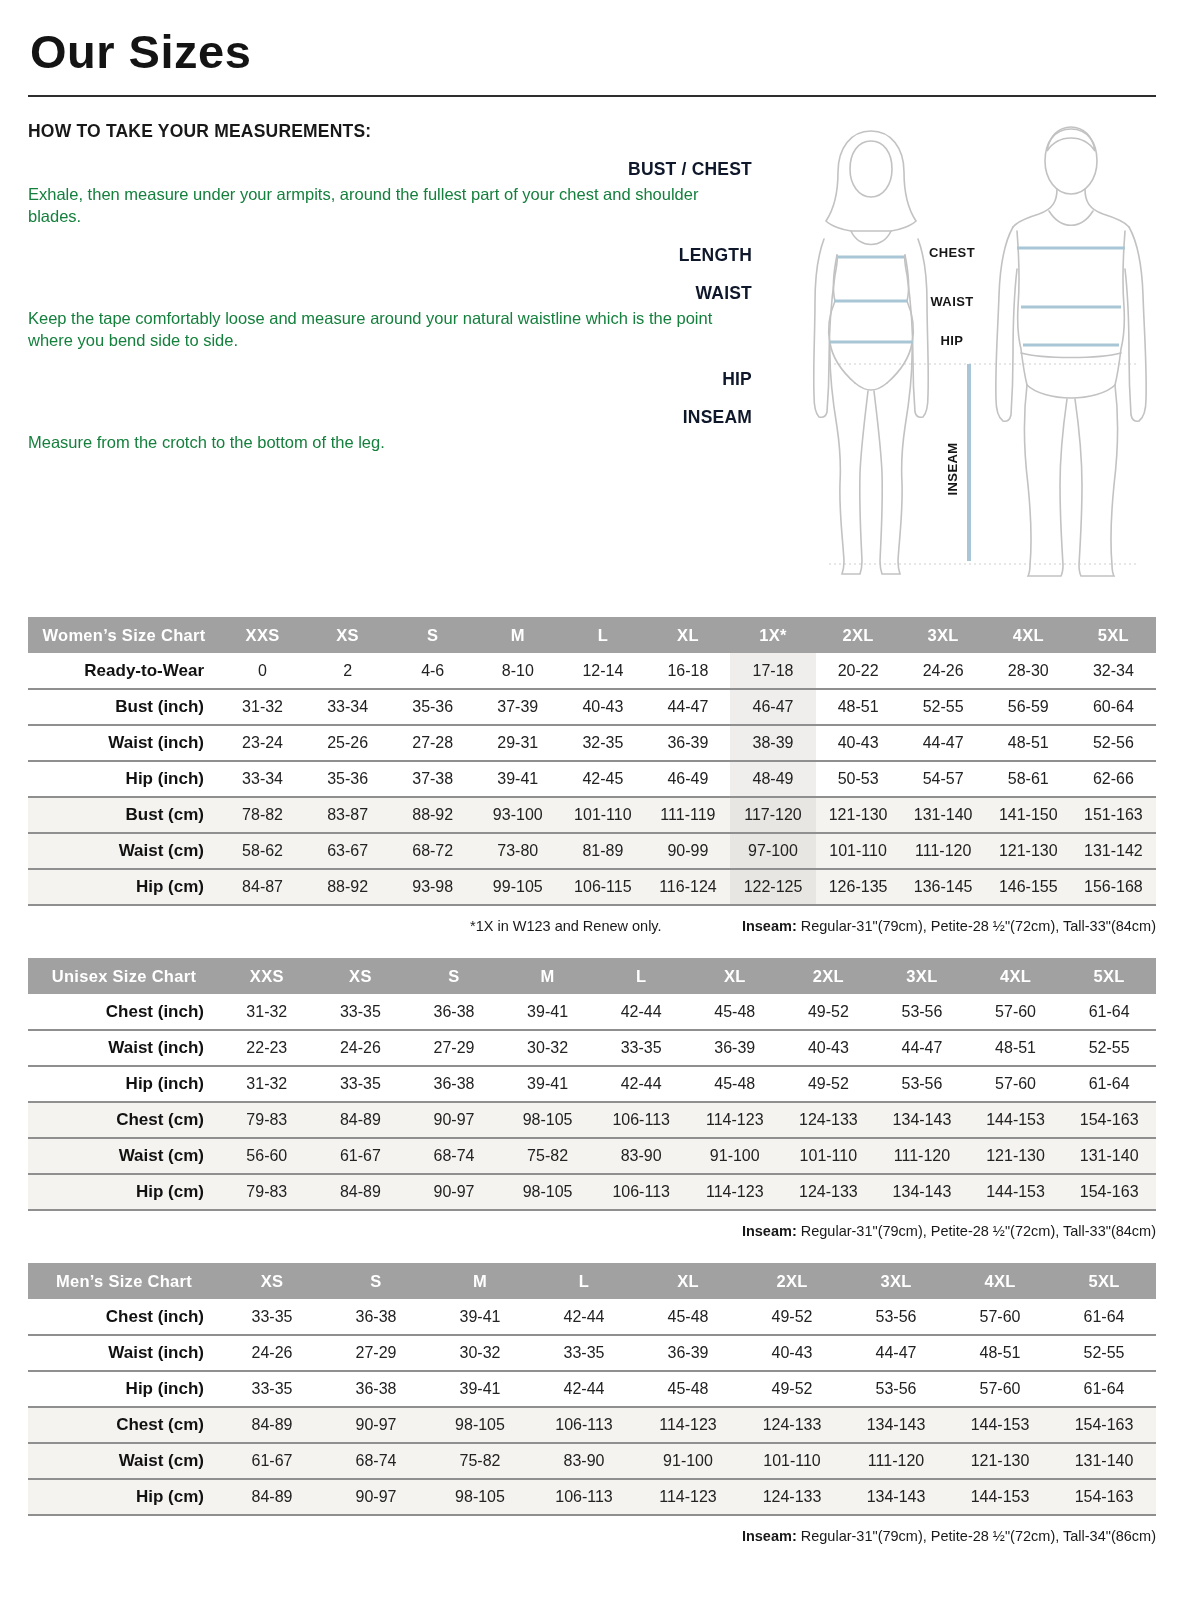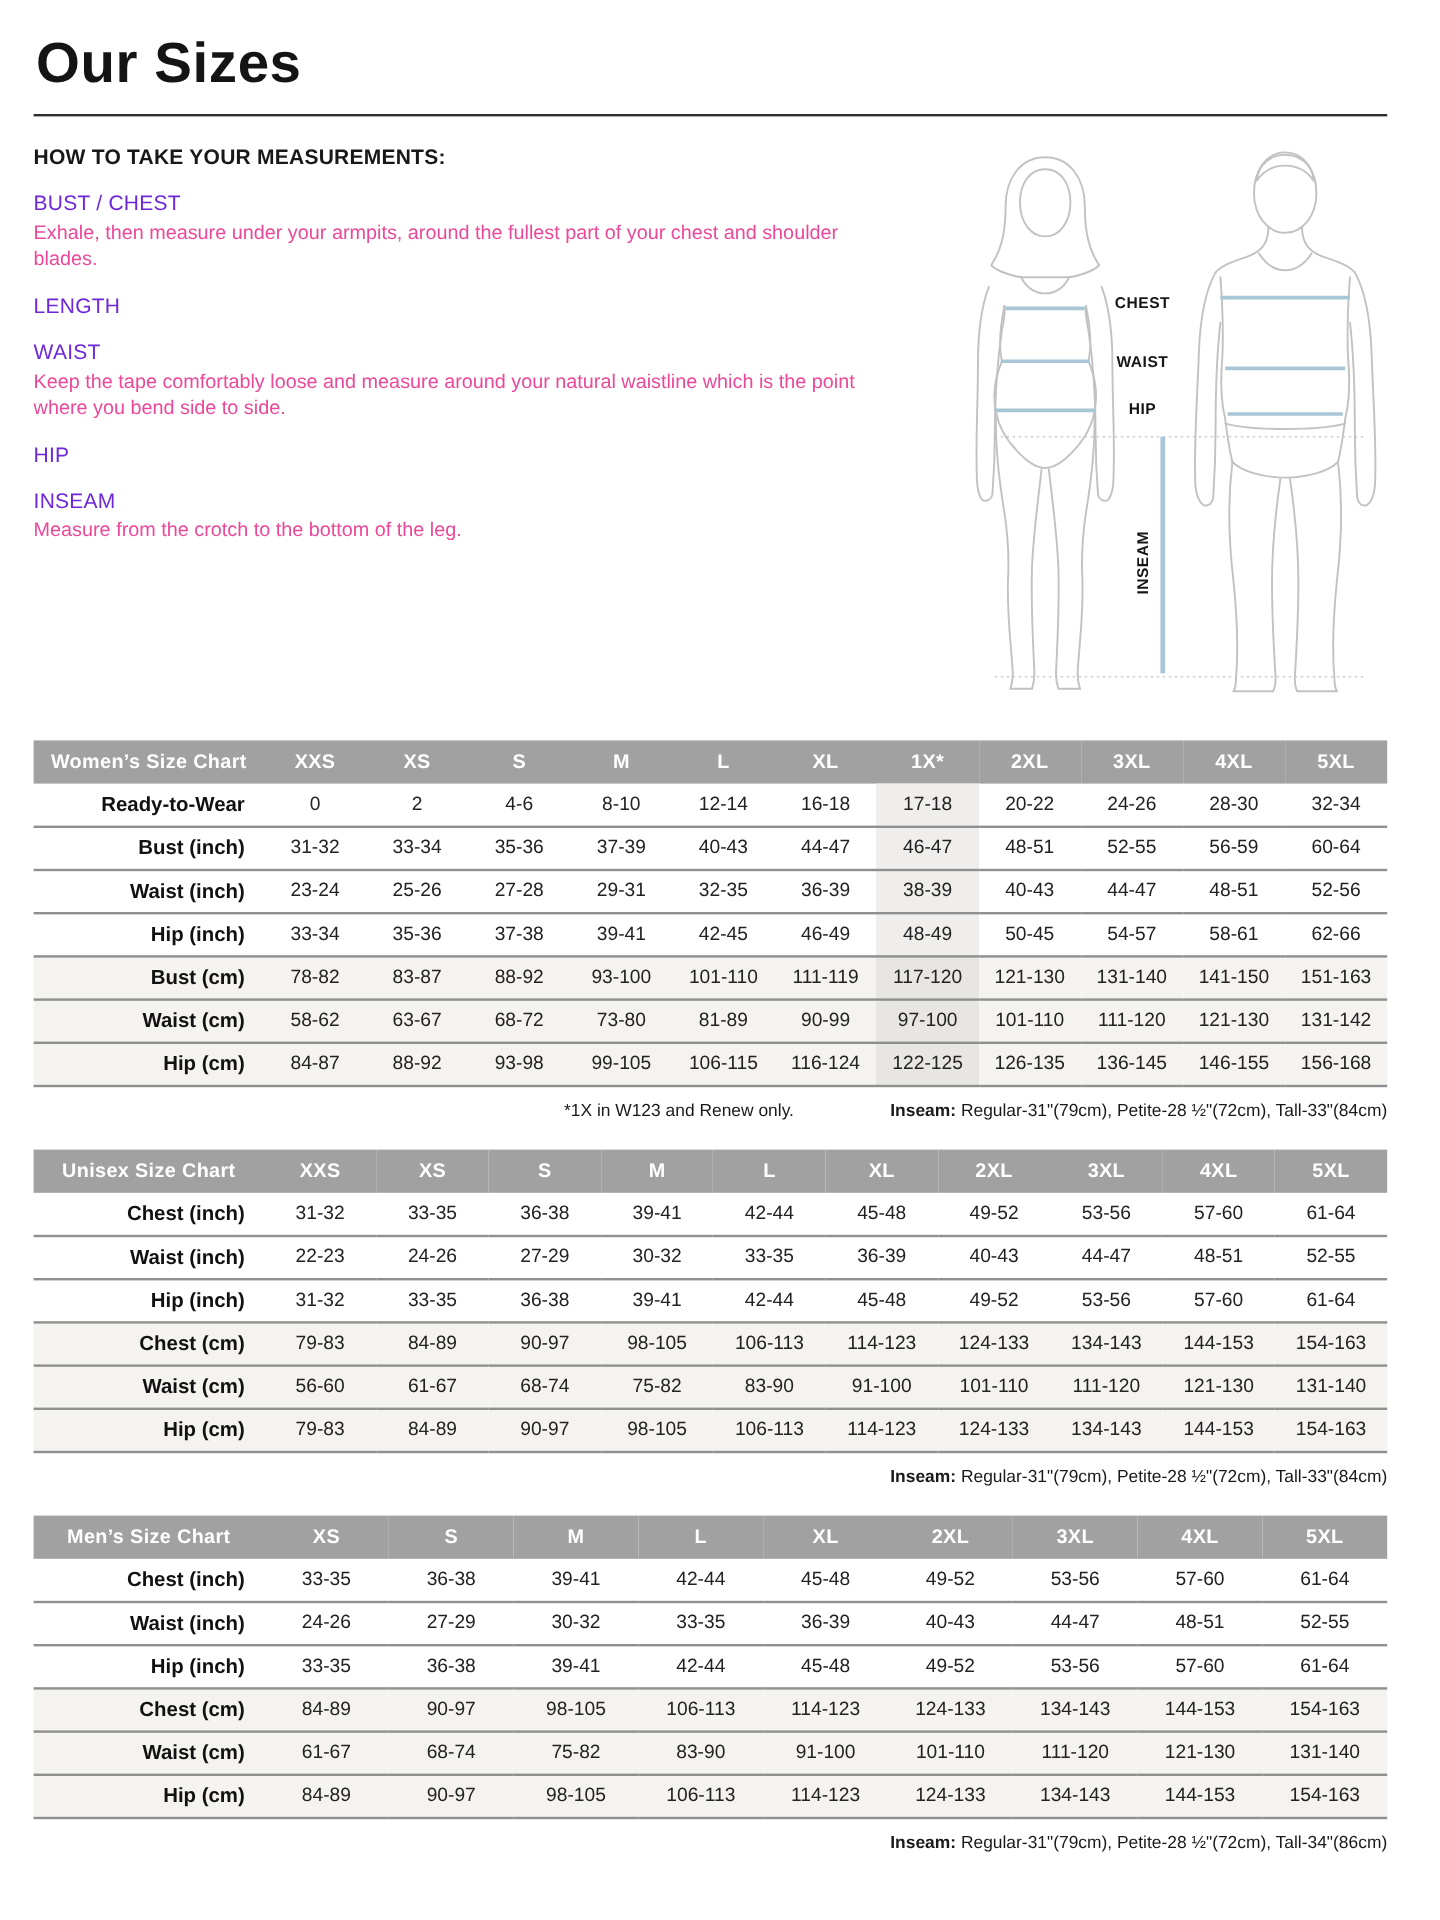--- a/index.html
+++ b/index.html
@@ -20,22 +20,22 @@
   }
   .container{padding:24px 44px 10px 28px;}
   .page-title{
     font-size:47px;font-weight:bold;letter-spacing:.5px;color:#141414;
     margin:0 0 16px 2px;
   }
   .title-divider{border:none;border-top:2px solid #2e2e2e;margin:0;}
   .content-flex{display:flex;margin-top:20px;}
   .instructions{width:724px;}
   .instructions-heading{font-size:17.5px;font-weight:bold;color:#181818;margin:4px 0 0;letter-spacing:.2px;}
-  .section h3{font-size:17.5px;font-weight:normal;color:#6d28d9;margin:17px 0 4px;letter-spacing:.2px;}
-  .section p{font-size:16.5px;line-height:1.33;margin:0;color:#ec4899;}
+  .section h3{font-size:17.5px;font-weight:bold;color:#0f172a;margin:17px 0 4px;letter-spacing:.2px;text-align:right;}
+  .section p{font-size:16.5px;line-height:1.33;margin:0;color:#15803d;}
   .diagram{margin-left:auto;width:385px;height:470px;}
   .diagram svg{display:block;}
   .diagram text{font-family:"Liberation Sans","DejaVu Sans",sans-serif;font-weight:bold;font-size:13px;fill:#161616;letter-spacing:.4px;}
 
   .tables-container{margin-top:30px;}
   table.size-table{border-collapse:collapse;table-layout:fixed;width:1128px;}
   col.label-col{width:192px;}
   thead th{
     background:var(--header-bg);color:var(--header-text);
     font-size:16.5px;font-weight:bold;height:36px;text-align:center;letter-spacing:.3px;
@@ -221,21 +221,21 @@
             </tr>
             <tr>
               <th class="row-label">Hip (inch)</th>
               <td>33-34</td>
               <td>35-36</td>
               <td>37-38</td>
               <td>39-41</td>
               <td>42-45</td>
               <td>46-49</td>
               <td class="hl">48-49</td>
-              <td>50-45</td>
+              <td>50-53</td>
               <td>54-57</td>
               <td>58-61</td>
               <td>62-66</td>
             </tr>
             <tr class="shaded">
               <th class="row-label">Bust (cm)</th>
               <td>78-82</td>
               <td>83-87</td>
               <td>88-92</td>
               <td>93-100</td>

